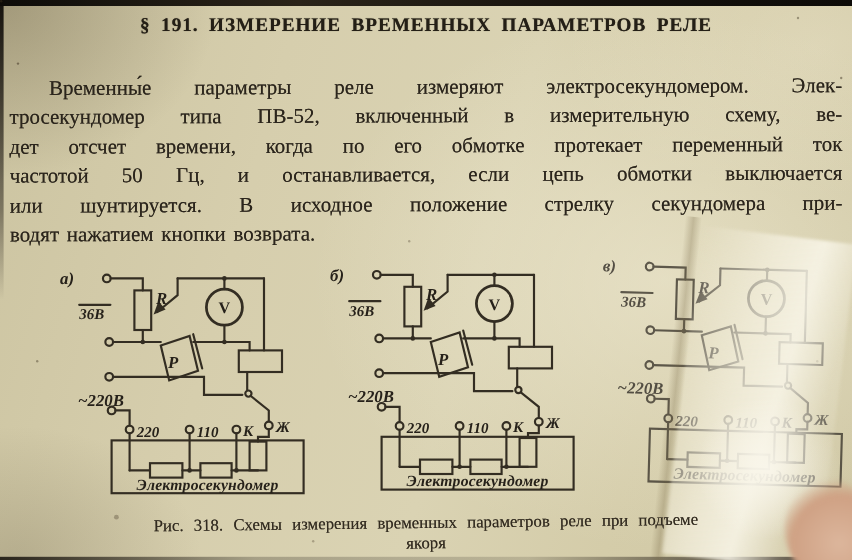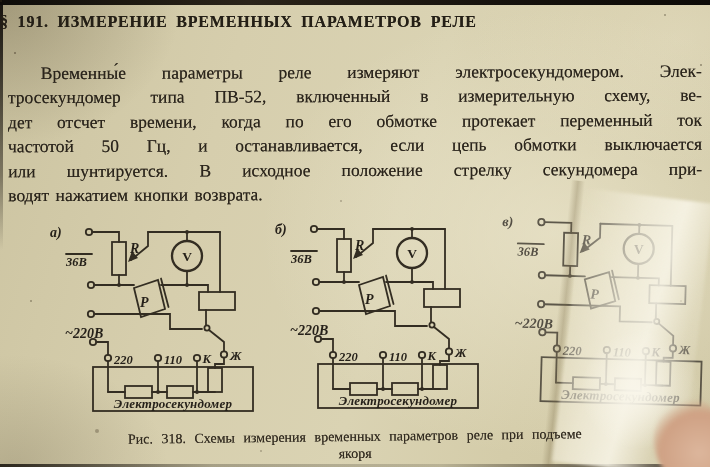--- a/index.html
+++ b/index.html
@@ -23,21 +23,21 @@
   .corner-finger{position:absolute;right:-14px;bottom:-16px;width:70px;height:86px;border-radius:50%;
     background:radial-gradient(circle at 65% 65%, #dcb69c 0%, #cfa184 55%, rgba(207,161,132,0) 75%);
     filter:blur(2px);}
   .specks{position:absolute;left:0;top:0;width:2px;height:2px;border-radius:50%;background:rgba(55,44,28,.55);
     box-shadow:14px 52px 0 rgba(55,44,28,.5), 664px 14px 0 rgba(55,44,28,.4),
       30px 300px 0 rgba(55,44,28,.4), 700px 64px 0 rgba(55,44,28,.45),
       12px 200px 0 rgba(55,44,28,.35), 340px 200px 0 rgba(55,44,28,.3),
       96px 430px 0 1px rgba(55,44,28,.3), 588px 118px 0 rgba(55,44,28,.35),
       260px 450px 0 rgba(55,44,28,.3), 680px 300px 0 rgba(55,44,28,.25);}
   .heading{
-    position:absolute;left:0;top:13px;width:100%;margin:0;
+    position:absolute;left:0;top:13px;width:100%;margin:0;text-align:center;
     font-size:16px;font-weight:bold;letter-spacing:.8px;word-spacing:4px;color:#241f16;
     text-shadow:0 0 .6px rgba(36,31,22,.8);
   }
   .paragraph{position:absolute;left:8px;top:60px;width:694px;transform:rotate(-.2deg);}
   .pline{
     font-size:17.5px;line-height:24.4px;white-space:nowrap;
     text-align:justify;text-align-last:justify;color:#2b251c;
     text-shadow:0 0 .5px rgba(43,37,28,.75);word-spacing:2px;
   }
   .pline.first{padding-left:33px;}

